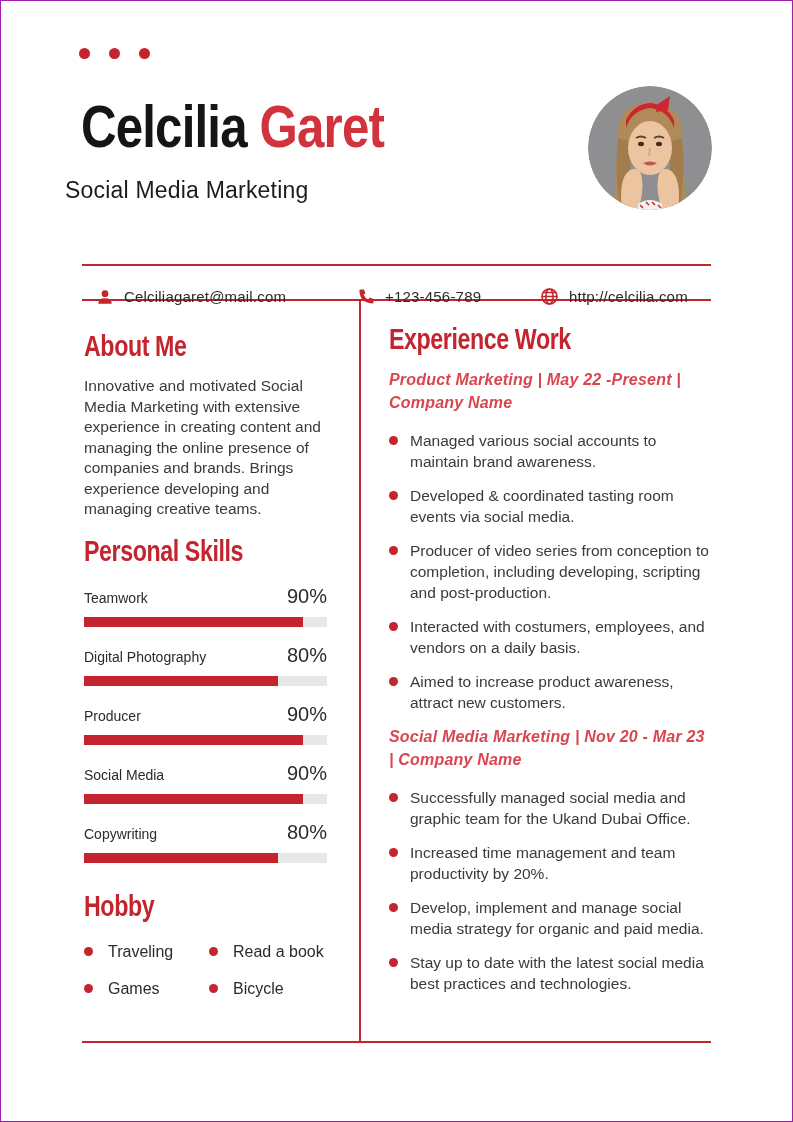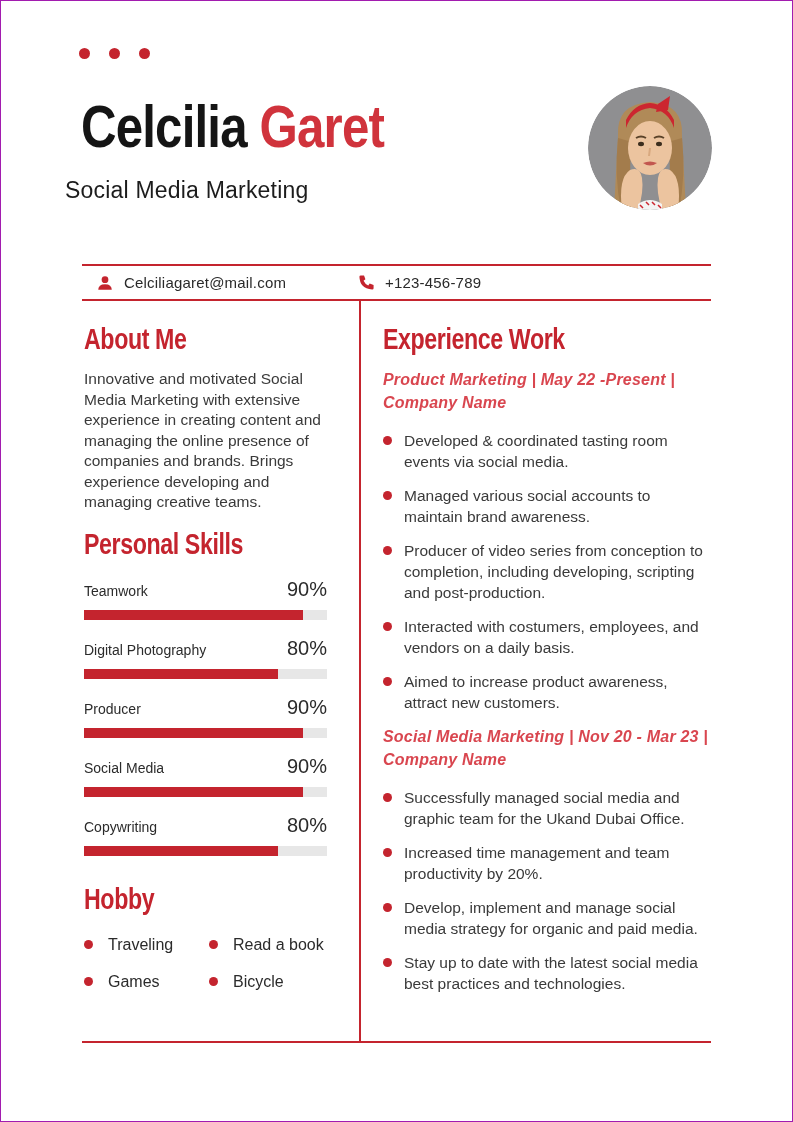--- a/index.html
+++ b/index.html
@@ -36,32 +36,32 @@
   .avatar {
     position:absolute; top:85px; right:80px;
     width:124px; height:124px; border-radius:50%; overflow:hidden;
   }
 
   
   .contact-bar {
     position:relative; margin:0 81px; height:37px;
     border-top:2px solid #c4242e; border-bottom:2px solid #c4242e;
   }
-  .contact-item { position:absolute; top:0; height:33px; display:flex; align-items:center; gap:10px; }
+  .contact-item { position:absolute; top:14px; height:33px; display:flex; align-items:center; gap:10px; }
   .contact-item.email { left:14px; }
   .contact-item.phone { left:276px; }
   .contact-item.website { left:458px; }
   .contact-item svg { flex:none; }
   .contact-text { font-size:15px; color:#2a2a2a; letter-spacing:0.2px; }
 
   
   .columns { display:flex; margin:0 81px; height:742px; border-bottom:2px solid #c4242e; }
-  .left-col { flex:none; width:277px; padding:0 32px 0 2px; }
+  .left-col { flex:none; width:277px; padding:7px 32px 0 2px; }
   .v-divider { flex:none; width:2px; background:#c4242e; }
-  .right-col { flex:1; padding-left:22px; }
+  .right-col { flex:1; padding-left:28px; }
 
   .section-title {
     color:#c4242e; font-size:29px; font-weight:800; letter-spacing:-0.5px;
     transform:scaleX(0.8); transform-origin:left center;
     display:inline-block; white-space:nowrap;
   }
   .left-col .section-title.about { margin-top:22px; }
   .about-text { margin-top:13px; font-size:15.5px; line-height:20.5px; color:#3a3a3a; }
 
   .section-title.skills { margin-top:15px; }
@@ -147,20 +147,28 @@
         <path d="M3 21 Q3 13.5 12 13.5 Q21 13.5 21 21 Z" fill="#c4242e"></path>
       </svg>
       <span class="contact-text">Celciliagaret@mail.com</span>
     </div>
     <div class="contact-item phone">
       <svg width="17" height="17" viewBox="0 0 24 24">
         <path d="M4 2 L8.5 2 L10.5 7.5 L7.8 9.5 Q9.8 14 14.5 16.2 L16.5 13.5 L22 15.5 L22 20 Q22 22 20 22 Q11 21.5 6 16 Q2.5 12 2 4 Q2 2 4 2 Z" fill="#c4242e"></path>
       </svg>
       <span class="contact-text">+123-456-789</span>
     </div>
+    <div class="contact-item website">
+      <svg width="19" height="19" viewBox="0 0 24 24">
+        <circle cx="12" cy="12" r="9.5" fill="none" stroke="#c4242e" stroke-width="2"></circle>
+        <ellipse cx="12" cy="12" rx="4.5" ry="9.5" fill="none" stroke="#c4242e" stroke-width="2"></ellipse>
+        <path d="M2.5 12 L21.5 12 M4 7 L20 7 M4 17 L20 17" stroke="#c4242e" stroke-width="2" fill="none"></path>
+      </svg>
+      <span class="contact-text">http://celcilia.com</span>
+    </div>
   </div>
 
   <div class="columns">
 
     <aside class="left-col">
       <span class="section-title about">About Me</span>
       <p class="about-text">Innovative and motivated Social Media Marketing with extensive experience in creating content and managing the online presence of companies and brands. Brings experience developing and managing creative teams.</p>
 
       <span class="section-title skills">Personal Skills</span>
 
@@ -234,25 +242,25 @@
     <div class="v-divider"></div>
 
     <main class="right-col">
       <span class="section-title exp">Experience Work</span>
 
       <div class="job">
         <div class="job-heading">Product Marketing | May 22 -Present | Company Name</div>
         <div class="bullets">
           <div class="bullet">
               <span class="bullet-dot"></span>
+              <span class="bullet-text">Managed various social accounts to maintain brand awareness.</span>
+            </div>
+          <div class="bullet">
+              <span class="bullet-dot"></span>
               <span class="bullet-text">Developed &amp; coordinated tasting room events via social media.</span>
-            </div>
-          <div class="bullet">
-              <span class="bullet-dot"></span>
-              <span class="bullet-text">Managed various social accounts to maintain brand awareness.</span>
             </div>
           <div class="bullet">
               <span class="bullet-dot"></span>
               <span class="bullet-text">Producer of video series from conception to completion, including developing, scripting and post-production.</span>
             </div>
           <div class="bullet">
               <span class="bullet-dot"></span>
               <span class="bullet-text">Interacted with costumers, employees, and vendors on a daily basis.</span>
             </div>
           <div class="bullet">

